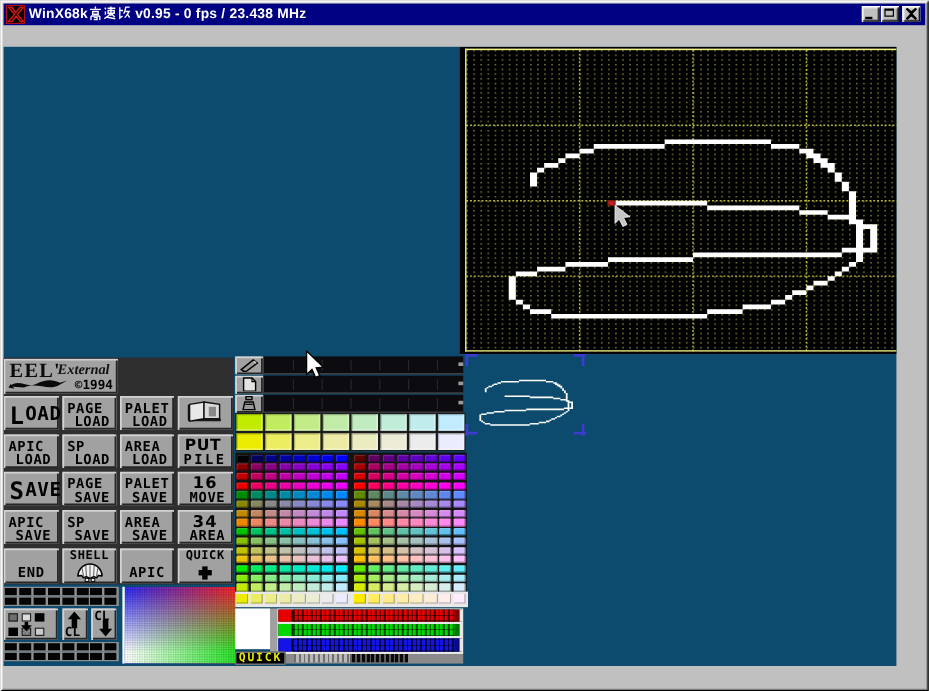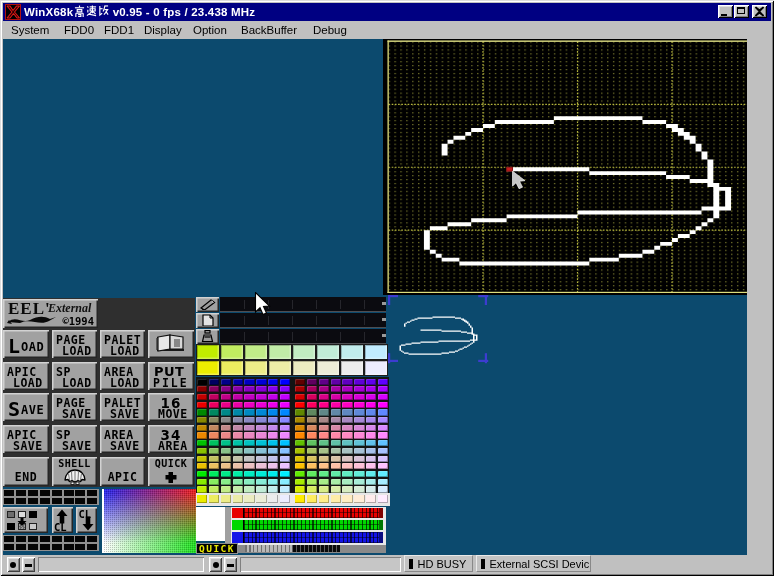--- a/index.html
+++ b/index.html
@@ -32,21 +32,21 @@
   .dashglyph{position:absolute;left:3px;top:7px;width:7px;height:3px;background:#000;}
 
   
   .eel-box{position:absolute;background:#a1a1a1;
            box-shadow: inset 1.5px 1.5px 0 #d2d2d2, inset -1.5px -1.5px 0 #262626;}
   .eel-font{font-family:"DejaVu Sans Mono",monospace;font-weight:bold;color:#000;}
   .btn-l1{position:absolute;left:4px;top:3px;font-size:11.5px;letter-spacing:0.5px;}
   .btn-l2{position:absolute;left:10px;top:14px;font-size:11.5px;letter-spacing:0.5px;}
   .btn-l2.solo{top:auto;bottom:2.5px;left:50%;transform:translateX(-50%);}
   .btn-big{position:absolute;left:5px;bottom:2px;font-size:20px;line-height:20px;}
-  .btn-rest{position:absolute;left:18px;bottom:4px;font-size:12px;letter-spacing:0.5px;}
+  .btn-rest{position:absolute;left:18px;bottom:4px;font-size:16px;letter-spacing:0.5px;}
   .btn-num{position:absolute;left:50%;transform:translateX(-50%);top:2px;font-size:13.5px;letter-spacing:1px;font-family:"DejaVu Sans",sans-serif;font-weight:bold;}
   .btn-l1.heavy{font-size:13px;font-family:"DejaVu Sans",sans-serif;font-weight:bold;letter-spacing:0.5px;left:6px;top:2px;}
   .btn-l2.wide{letter-spacing:2px;left:5px;}
   .btn-l1.small{font-size:10px;letter-spacing:0.5px;left:50%;transform:translateX(-50%);top:1px;white-space:nowrap;}
   .logo-eel{position:absolute;left:5px;top:0px;font-family:"Liberation Serif",serif;font-weight:bold;font-size:17px;letter-spacing:1px;color:#0a0a0a;}
   .logo-cat{position:absolute;left:45px;top:2px;font-family:"Liberation Serif",serif;font-style:italic;font-weight:bold;font-size:12px;color:#111;}
   .logo-year{position:absolute;right:4px;bottom:1px;font-size:10.5px;font-weight:bold;font-family:"DejaVu Sans Mono",monospace;color:#000;}
   .ver-line{position:absolute;right:4px;font-family:"DejaVu Sans Mono",monospace;font-weight:bold;font-size:8.5px;letter-spacing:0.5px;color:#151515;white-space:pre;}
   .ver-chip{position:absolute;right:2px;bottom:1px;background:#d9d9d9;padding:0 2px;font-family:"DejaVu Sans Mono",monospace;font-weight:bold;font-size:10px;line-height:10.5px;letter-spacing:1px;color:#000;}
   .quick{position:absolute;background:#000;border:1.5px solid #8e8e8e;color:#e8e800;
@@ -99,29 +99,20 @@
           <div style="position:absolute;left:2.5px;top:2px;width:8px;height:7px;border:1px solid #000;border-top-width:2px"></div>
         </div>
       <div class="capbtn close">
           <svg width="13" height="11" viewBox="0 0 13 11" style="position:absolute;left:1px;top:1px">
             <path d="M2.5 1 L6.5 4.2 L10.5 1 M2.5 10 L6.5 6.8 L10.5 10" stroke="#000" stroke-width="1.6" fill="none"></path>
             <path d="M2.5 1.2 L10.5 9.8 M10.5 1.2 L2.5 9.8" stroke="#000" stroke-width="1.6"></path>
           </svg>
         </div>
     </div>
   </div>
-  <div class="menubar" id="menubar">
-      <div class="menuitem" style="left: 8px;">System</div>
-      <div class="menuitem" style="left: 61px;">FDD0</div>
-      <div class="menuitem" style="left: 101px;">FDD1</div>
-      <div class="menuitem" style="left: 141px;">Display</div>
-      <div class="menuitem" style="left: 190px;">Option</div>
-      <div class="menuitem" style="left: 238px;">BackBuffer</div>
-      <div class="menuitem" style="left: 310px;">Debug</div>
-    </div>
   <div class="screen" id="screen">
       <div class="abs" style="position: absolute; left: 0px; top: 259px; width: 192px; height: 189px; background: rgb(47, 47, 47);"></div>
       <div class="eel-box" style="position: absolute; left: 0px; top: 260px; width: 95px; height: 28.5px;">
         <div class="logo-eel">EEL'</div>
         <div class="logo-cat">External</div>
         <div class="logo-year">©1994</div>
         <svg width="52" height="12" style="position: absolute; left: 3px; top: 15px;">
           <path d="M2 8 C10 1, 16 10, 24 6 S38 2, 44 5 L50 3 L43 7 C34 12, 24 4, 14 9 Z" fill="#0a0a0a"></path>
           <path d="M1 9 L6 10 L3 6 Z" fill="#0a0a0a"></path>
         </svg>
@@ -693,37 +684,13 @@
         <rect x="101.8" y="3" width="2.2" height="10" fill="#3c3cd0"></rect>
         <rect x="5" y="67.8" width="10" height="2.2" fill="#3c3cd0"></rect>
         <rect x="5" y="61.2" width="2.2" height="10" fill="#3c3cd0"></rect>
         <rect x="95.2" y="67.8" width="10" height="2.2" fill="#3c3cd0"></rect>
         <rect x="101.8" y="61.2" width="2.2" height="10" fill="#3c3cd0"></rect>
       </svg>
       <svg width="20" height="26" style="position: absolute; left: 251px; top: 253px;">
         <path d="M1.5 0.5 L1.5 20 L6 15.8 L9 22.5 L12.5 21 L9.5 14.5 L15.5 14 Z" fill="#fff" stroke="#000" stroke-width="1.1"></path>
       </svg>
     </div>
-  <div class="statusbar" id="statusbar">
-      <div class="sb-btn" style="left: 3.5px;">
-        <div class="dotglyph"></div>
-      </div>
-      <div class="sb-btn" style="left: 18.5px;">
-        <div class="dashglyph"></div>
-      </div>
-      <div class="sb-panel" style="left: 34.5px; width: 166px;"></div>
-      <div class="sb-btn" style="left: 206px;">
-        <div class="dotglyph"></div>
-      </div>
-      <div class="sb-btn" style="left: 221px;">
-        <div class="dashglyph"></div>
-      </div>
-      <div class="sb-panel" style="left: 237px; width: 161px;"></div>
-      <div class="sb-box" style="left: 400.5px; width: 69px;">
-        <div class="led"></div>
-        <div class="txt">HD BUSY</div>
-      </div>
-      <div class="sb-box" style="left: 472.5px; width: 115px;">
-        <div class="led"></div>
-        <div class="txt">External SCSI Devic</div>
-      </div>
-    </div>
 </div>
 
 </body></html>

